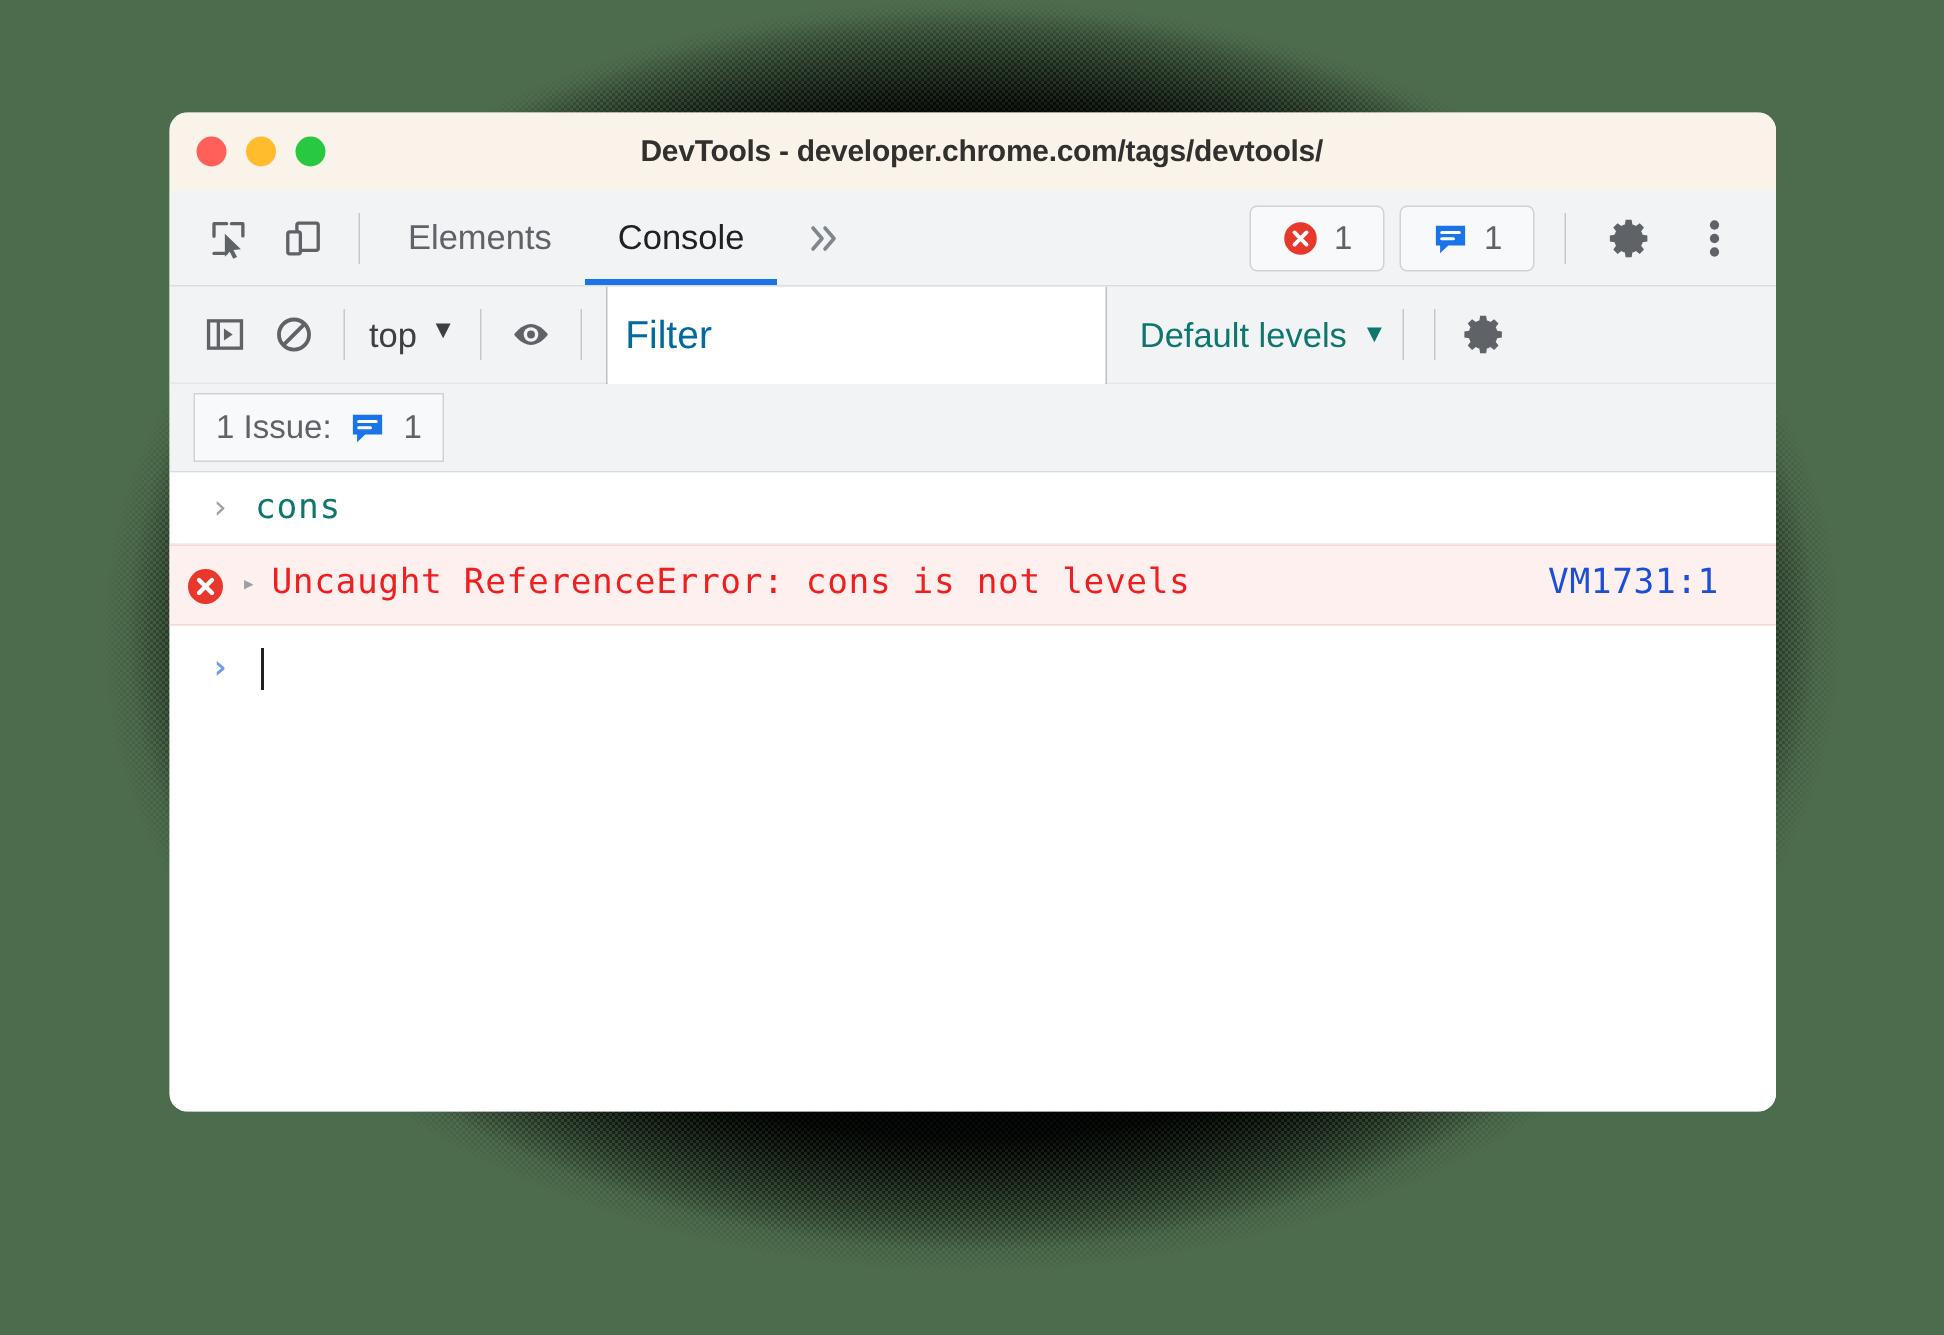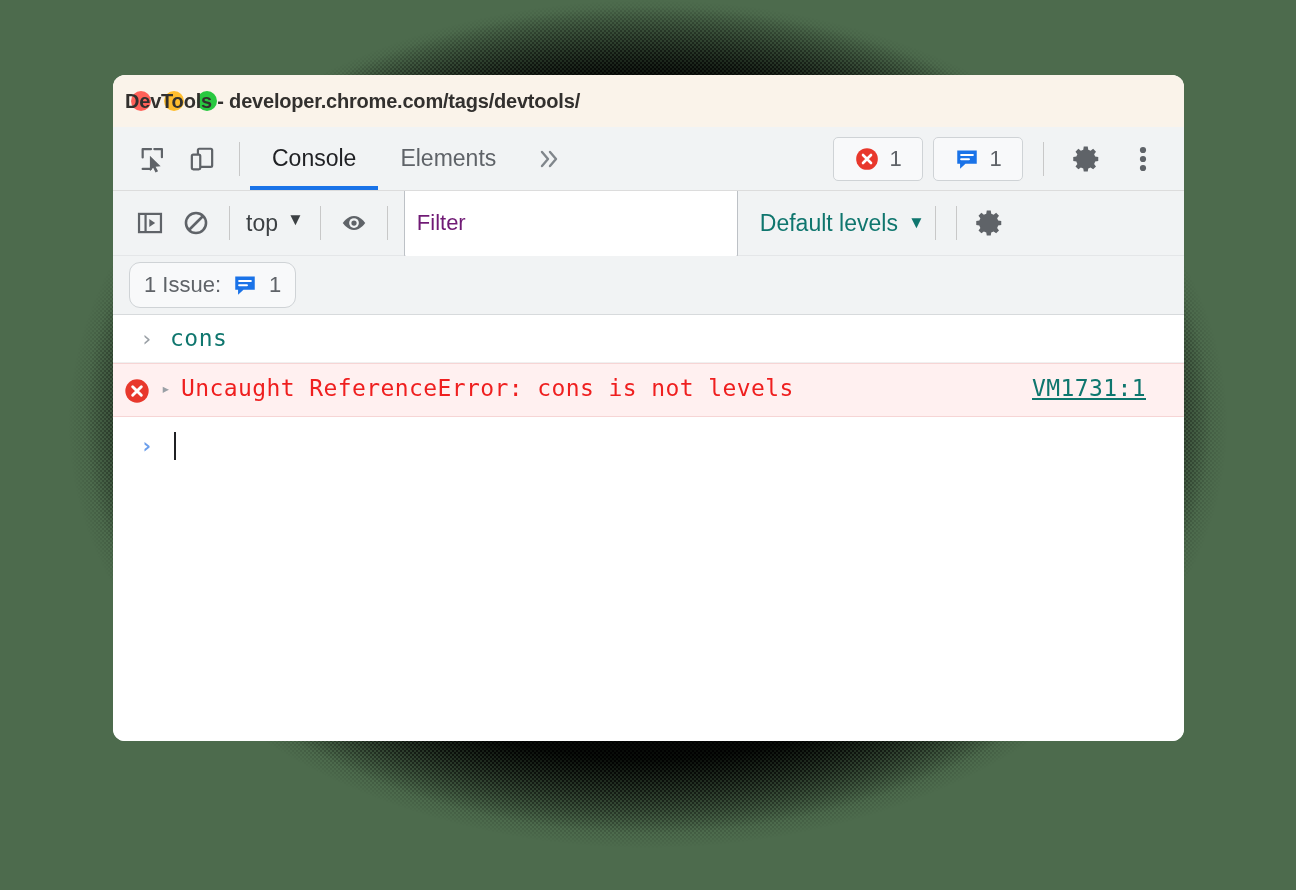--- a/index.html
+++ b/index.html
@@ -70,20 +70,21 @@
   .light {
     width: 20px; height: 20px;
     border-radius: 50%;
   }
   .light.red { background: #ff6159; }
   .light.yellow { background: #ffbd2e; }
   .light.green { background: #28c840; }
   .window-title {
     position: absolute;
     left: 12px; right: 0;
+    text-align: center;
     font-size: 20px;
     font-weight: bold;
     color: #32302e;
     letter-spacing: -0.2px;
     pointer-events: none;
   }
 
   
   .tabbar {
     height: 63px;
@@ -186,22 +187,22 @@
   }
   .filter-input {
     width: 308px;
     height: 44px;
     background: #ffffff;
     border: 1px solid #bdc1c6;
     border-radius: 2px;
     display: flex;
     align-items: center;
     padding: 11px 12px;
-    font-size: 22px;
-    color: #701a75;
+    font-size: 26px;
+    color: #0369a1;
     margin-left: 6px;
   }
   .levels-select {
     display: flex;
     align-items: center;
     gap: 10px;
     font-size: 23px;
     color: #0f766e;
     margin-left: 22px;
     white-space: nowrap;
@@ -213,21 +214,21 @@
     min-height: 58px;
     background: #f1f3f4;
     display: flex;
     align-items: center;
     padding-left: 16px;
     border-bottom: 1px solid #d7dadc;
   }
   .issue-pill {
     height: 44px;
     border: 1px solid #cfd3d6;
-    border-radius: 11px;
+    border-radius: 0;
     background: #f8f9fa;
     display: flex;
     align-items: center;
     gap: 11px;
     padding: 0 14px;
   }
   .issue-pill .label {
     font-size: 22px;
     color: #5f6368;
   }
@@ -289,22 +290,21 @@
   }
   .err-text {
     color: #ef1f1f;
     flex: 1;
     letter-spacing: 0.4px;
   }
   .err-line2 {
     padding-left: 58px;
   }
   .err-link {
-    color: #0f766e;
-    text-decoration: underline;
+    color: #1d4ed8;
     padding-right: 38px;
     white-space: nowrap;
     letter-spacing: 0.4px;
   }
   .msg-row.prompt {
     padding-left: 27px;
     padding-top: 12px;
     align-items: center;
   }
   .caret {
@@ -343,25 +343,25 @@
       <div class="icon-btn">
         <svg width="28" height="28" viewBox="0 0 24 24">
           <rect x="8.5" y="3.2" width="12.2" height="15.6" rx="1.2" fill="none" stroke="#5f6368" stroke-width="1.9"></rect>
           <rect x="3.3" y="8.2" width="7.2" height="12.6" rx="1.2" fill="#f1f3f4" stroke="#5f6368" stroke-width="1.9"></rect>
         </svg>
       </div>
       <div class="vsep"></div>
     </div>
 
     <div class="tabs">
+      <div class="tab">
+        <span>Elements</span>
+      </div>
       <div class="tab active">
         <span>Console</span>
-      </div>
-      <div class="tab">
-        <span>Elements</span>
       </div>
     </div>
     <div class="tab-more">
       <svg width="30" height="26" viewBox="0 0 30 26">
         <path d="M8 6 L14 13 L8 20 M16 6 L22 13 L16 20" fill="none" stroke="#80868b" stroke-width="2.4" stroke-linecap="round" stroke-linejoin="round"></path>
       </svg>
     </div>
 
     <div class="tabbar-right">
       <div class="count-pill">

